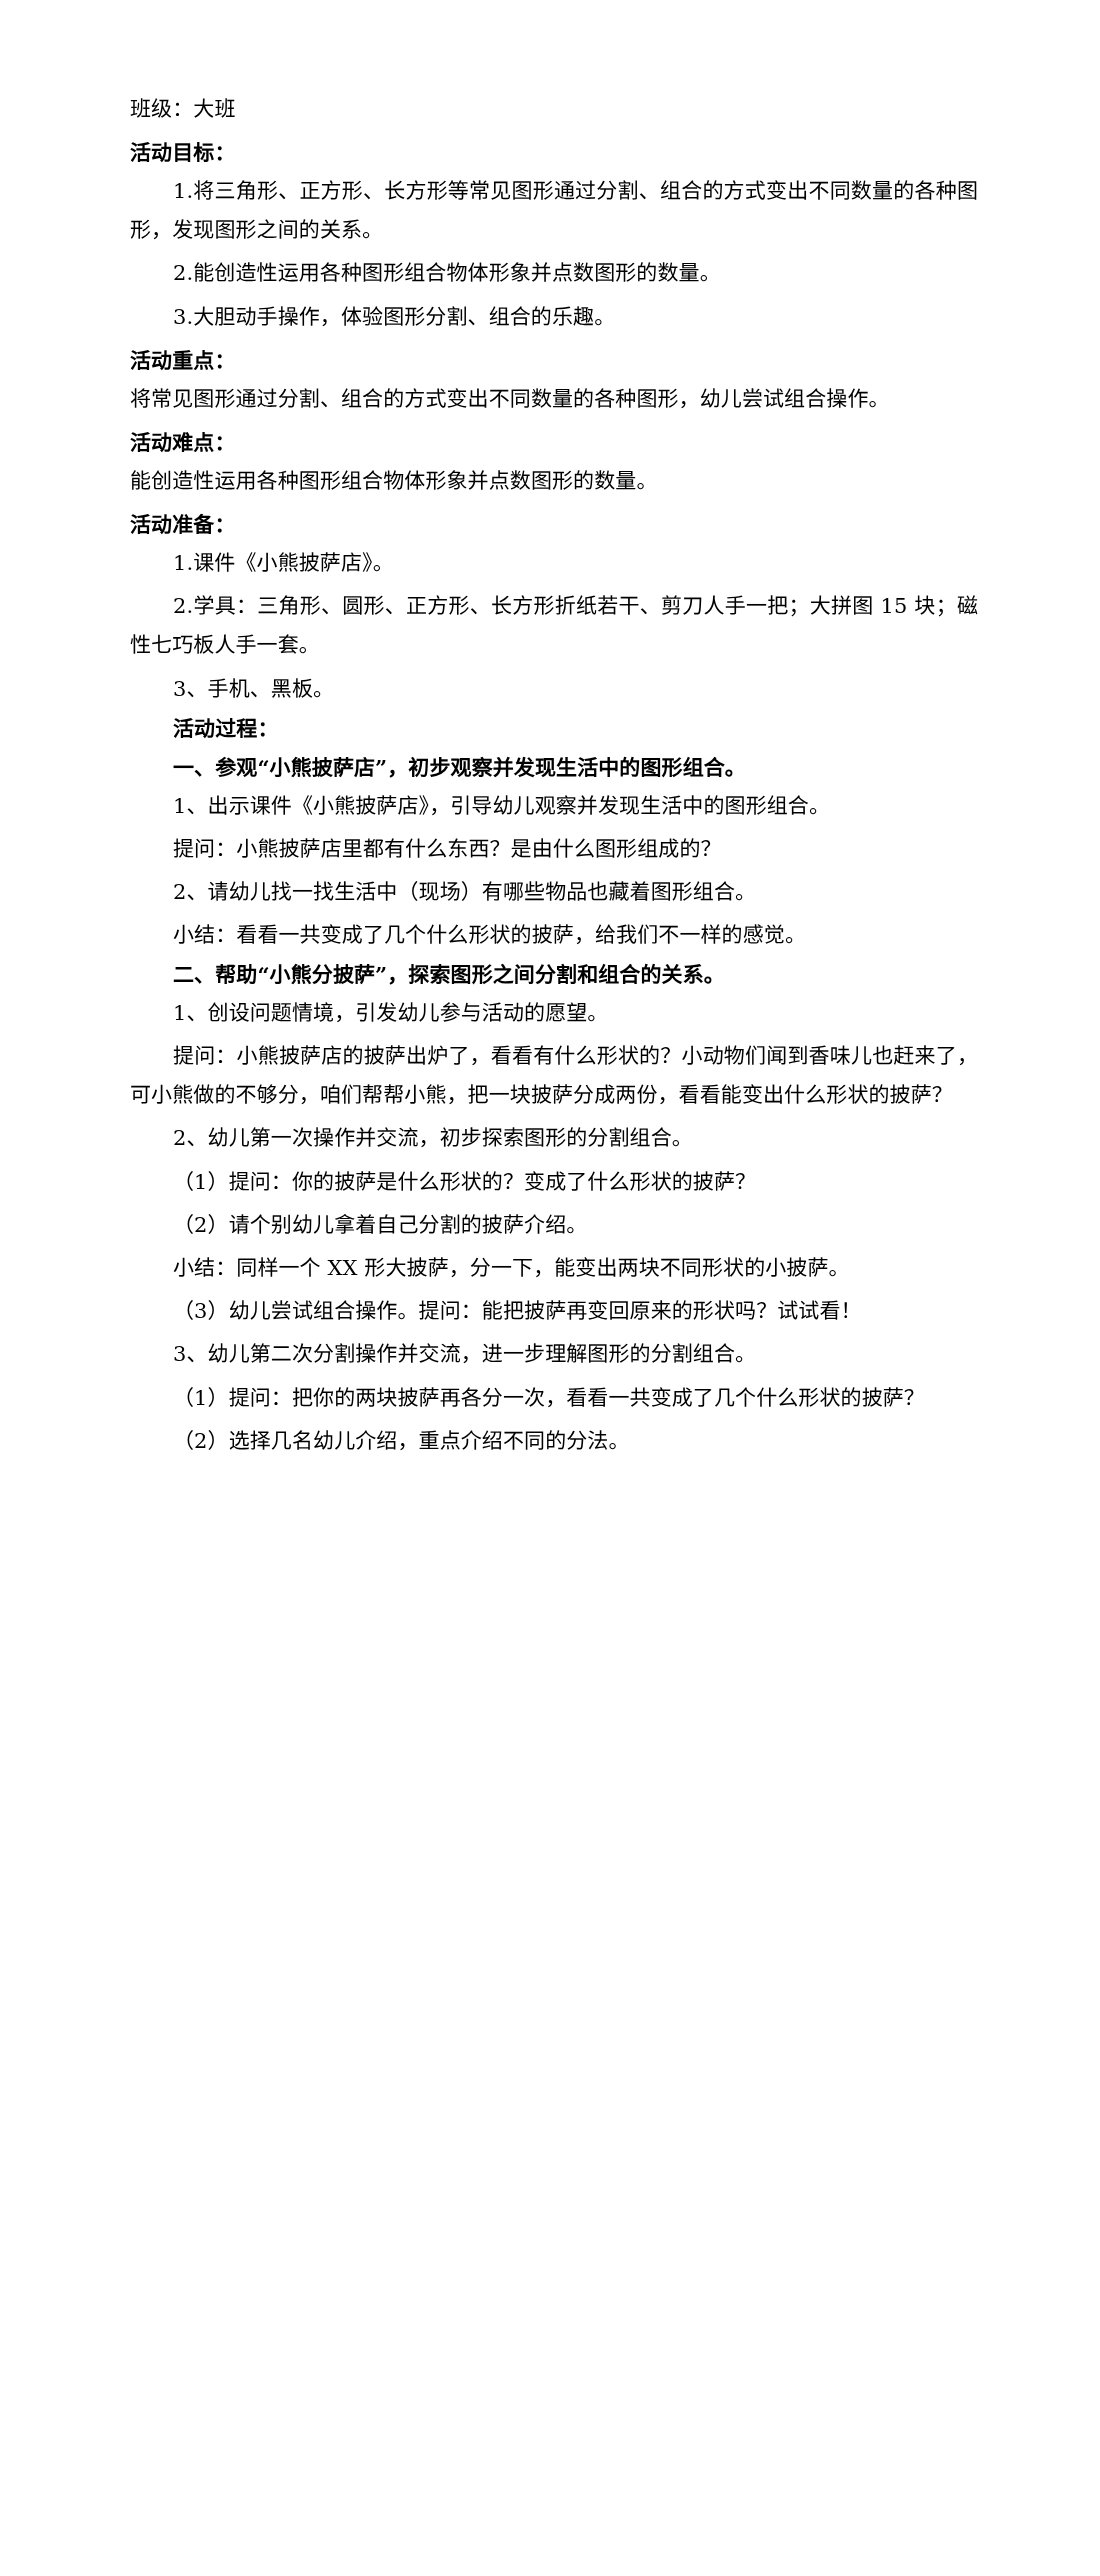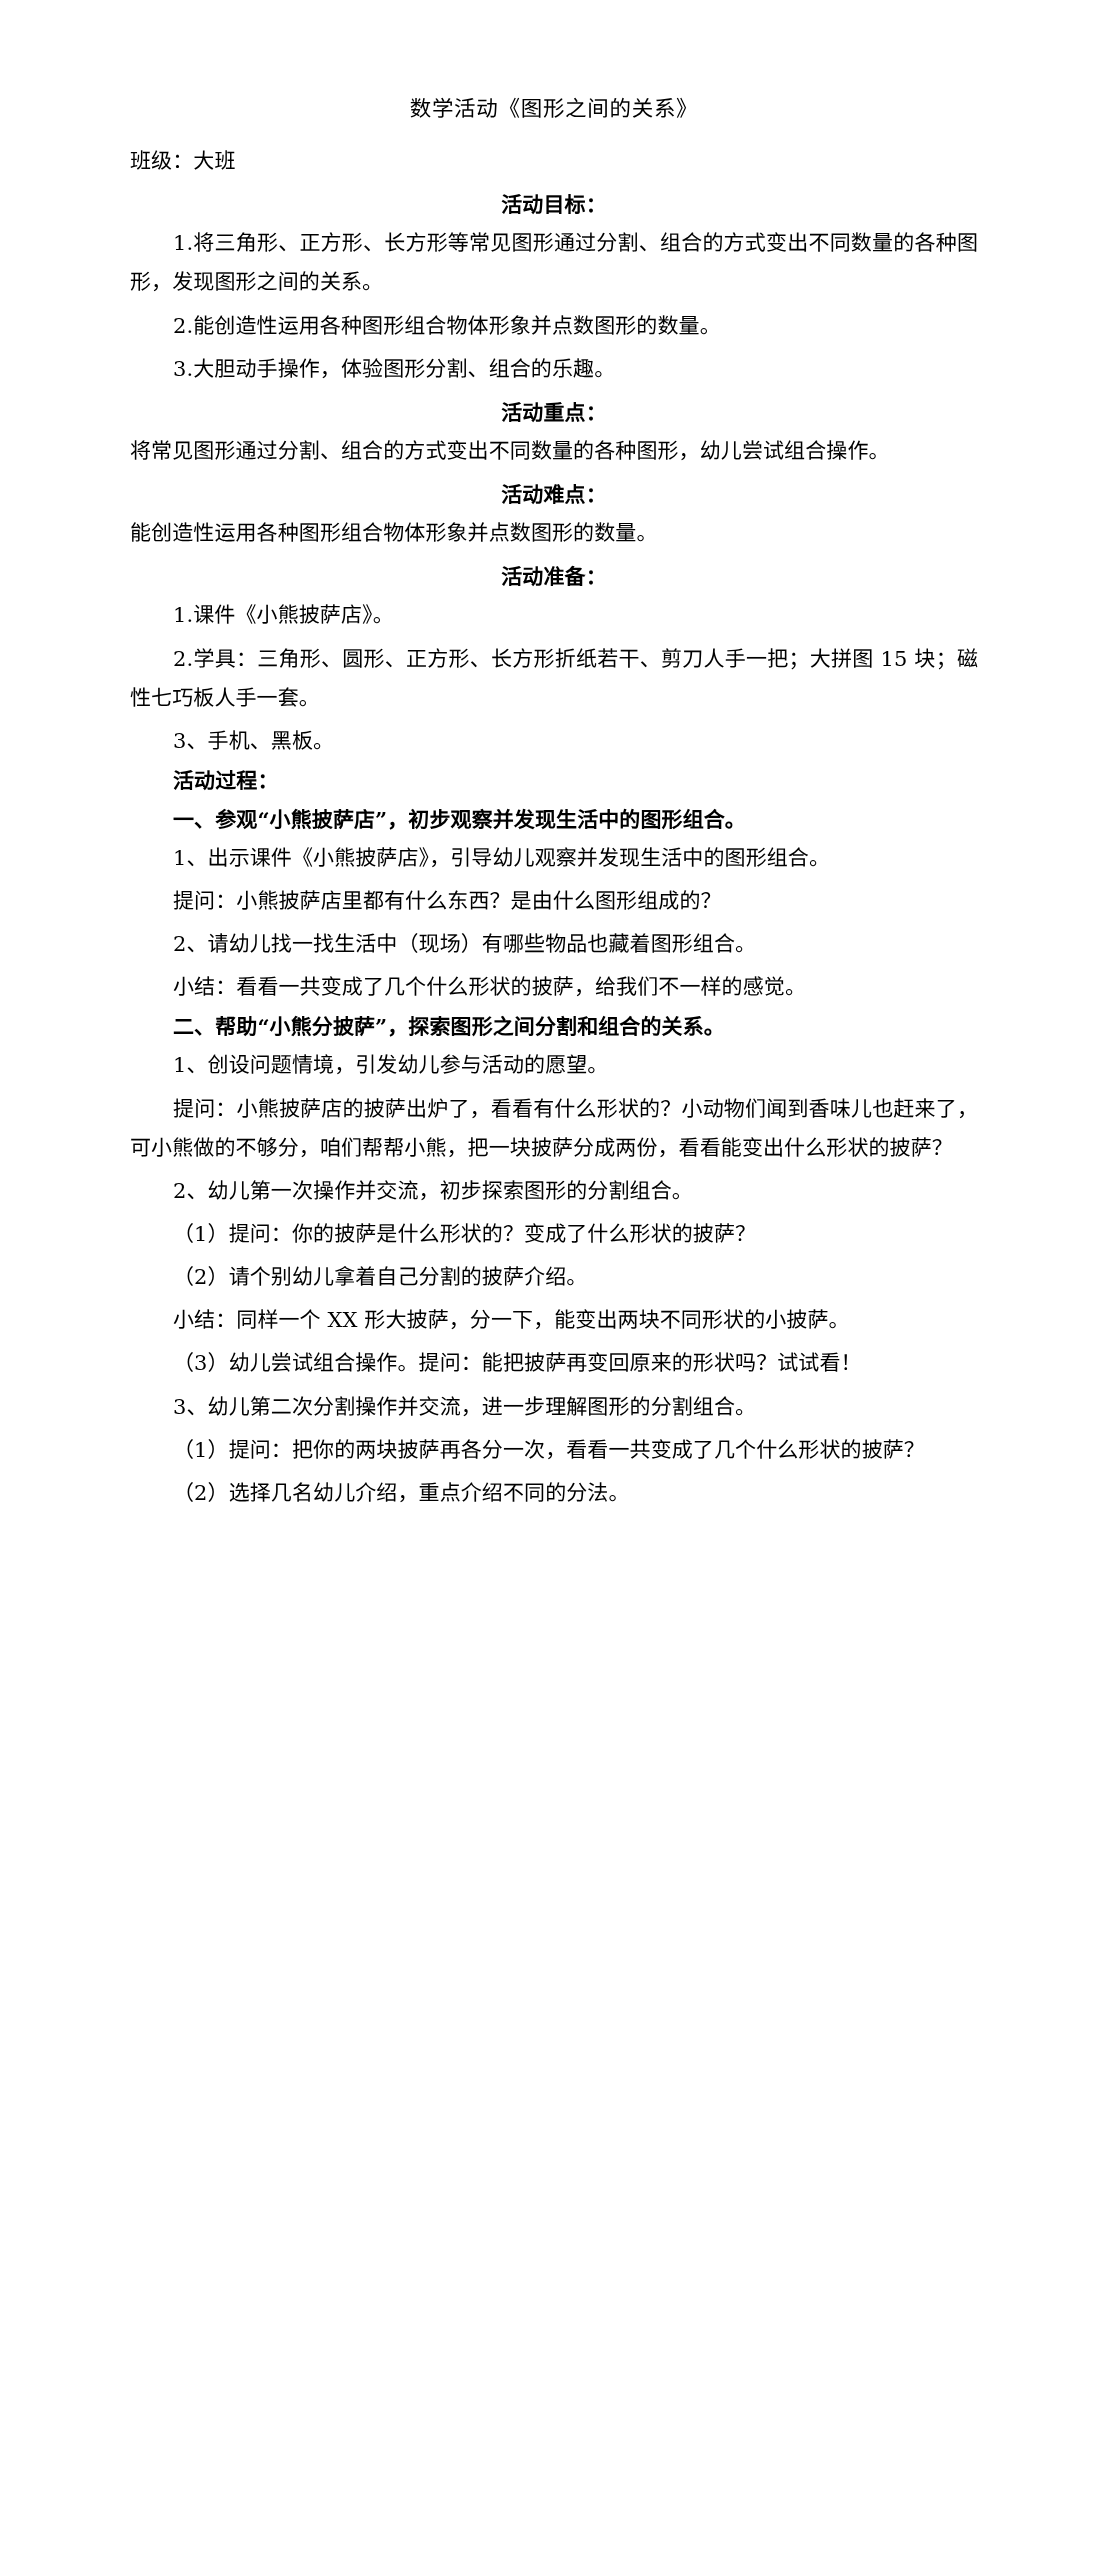--- a/index.html
+++ b/index.html
@@ -51,38 +51,36 @@
   }
   .heading {
     font-weight: bold;
     font-size: 21px;
     line-height: 39px;
     letter-spacing: 0.1px;
     margin: 0;
   }
   .heading.spaced {
     margin-top: 4.2px;
-    text-align: center;
   }
   .sub-heading {
     font-weight: bold;
     font-size: 21px;
     line-height: 39px;
     text-indent: 43px;
     letter-spacing: 0.1px;
     margin: 0;
   }
 </style>
 </head>
 <body>
 
 <div class="page">
   <div class="sheet">
 
-    <h1 class="doc-title">数学活动《图形之间的关系》</h1>
 
     <p class="para">班级：大班</p>
 
 
     <p class="heading spaced">活动目标：</p>
 
     <p class="para indent2">1.将三角形、正方形、长方形等常见图形通过分割、组合的方式变出不同数量的各种图形，发现图形之间的关系。</p>
 
     <p class="para indent2">2.能创造性运用各种图形组合物体形象并点数图形的数量。</p>
 

